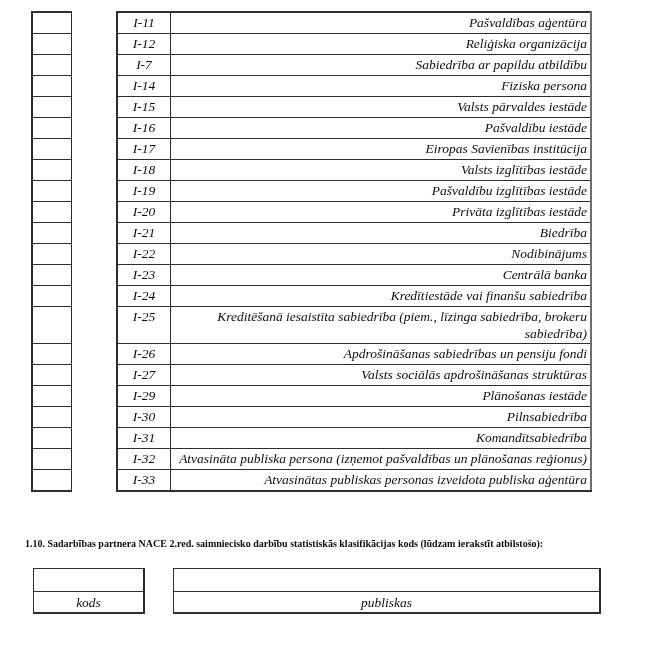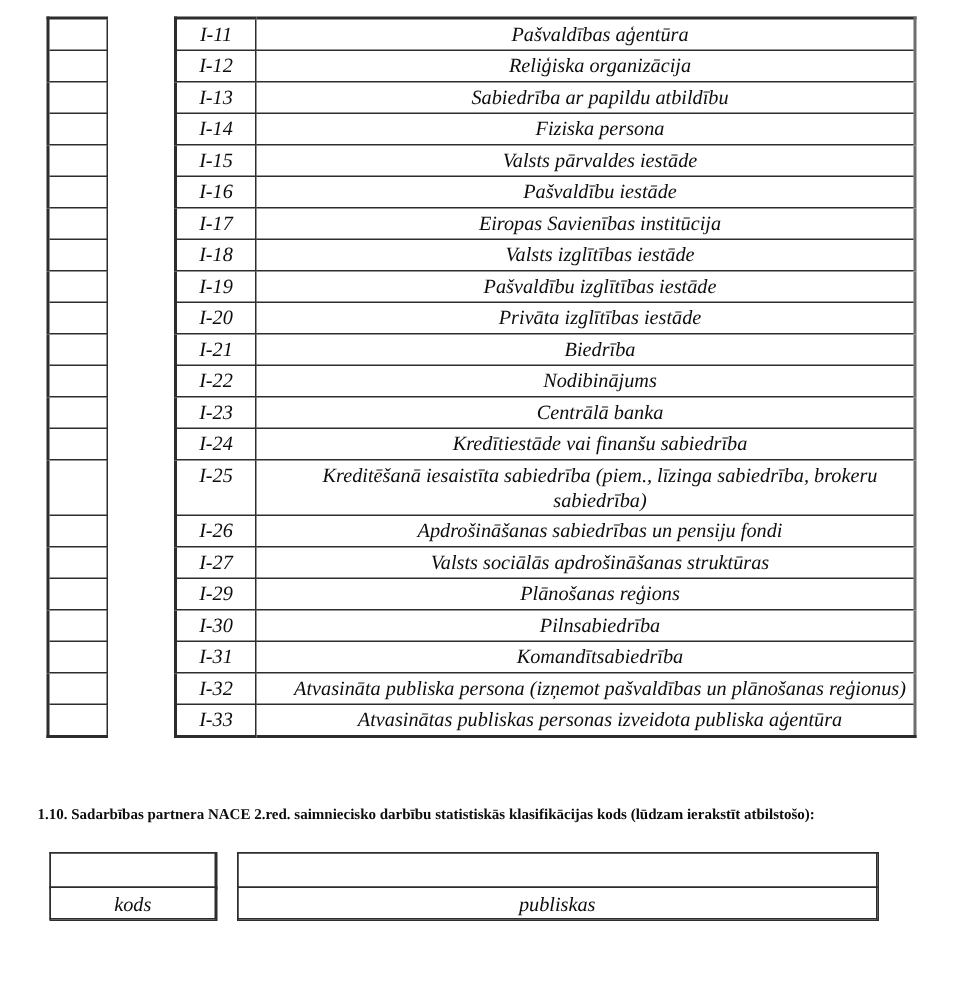--- a/index.html
+++ b/index.html
@@ -53,39 +53,39 @@
     border:1px solid var(--border);
     border-left-width:2px;
     text-align:center;
     padding:1px 2px;
   }
   td.desc{
     width:412px;
     height:18px;
     border:1px solid var(--border);
     border-right:2px solid var(--border-soft);
-    text-align:center;
-    padding:1px 3px 1px 23px;
+    text-align:right;
+    padding:1px 3px 1px 4px;
   }
   tr.first td.cb, tr.first td.code, tr.first td.desc{ border-top-width:2px; }
   tr.last  td.cb, tr.last  td.code, tr.last  td.desc{ border-bottom-width:2px; }
 
   
   .q-heading{
     margin:42px 8px 0 25px;
     width:612px;
     font-weight:bold;
     font-size:10px;
     line-height:19px;
     color:var(--text);
   }
   .boxes{
     display:flex;
     margin:15px 0 0 33px;
-    gap:14px;
+    gap:29px;
     align-items:center;
   }
   table.box{
     border-collapse:collapse;
   }
   table.box td{
     border:1px solid var(--border);
     background:#fff;
   }
   table.box tr.inp td{ height:20px; }
@@ -117,21 +117,21 @@
     </tr>
         <tr>
       <td class="cb"></td>
       <td class="gapcol"></td>
       <td class="code">I-12</td>
       <td class="desc">Reliģiska organizācija</td>
     </tr>
         <tr>
       <td class="cb"></td>
       <td class="gapcol"></td>
-      <td class="code">I-13</td>
+      <td class="code">I-7</td>
       <td class="desc">Sabiedrība ar papildu atbildību</td>
     </tr>
         <tr>
       <td class="cb"></td>
       <td class="gapcol"></td>
       <td class="code">I-14</td>
       <td class="desc">Fiziska persona</td>
     </tr>
         <tr>
       <td class="cb"></td>
@@ -208,21 +208,21 @@
         <tr>
       <td class="cb"></td>
       <td class="gapcol"></td>
       <td class="code">I-27</td>
       <td class="desc">Valsts sociālās apdrošināšanas struktūras</td>
     </tr>
         <tr>
       <td class="cb"></td>
       <td class="gapcol"></td>
       <td class="code">I-29</td>
-      <td class="desc">Plānošanas reģions</td>
+      <td class="desc">Plānošanas iestāde</td>
     </tr>
         <tr>
       <td class="cb"></td>
       <td class="gapcol"></td>
       <td class="code">I-30</td>
       <td class="desc">Pilnsabiedrība</td>
     </tr>
         <tr>
       <td class="cb"></td>
       <td class="gapcol"></td>

